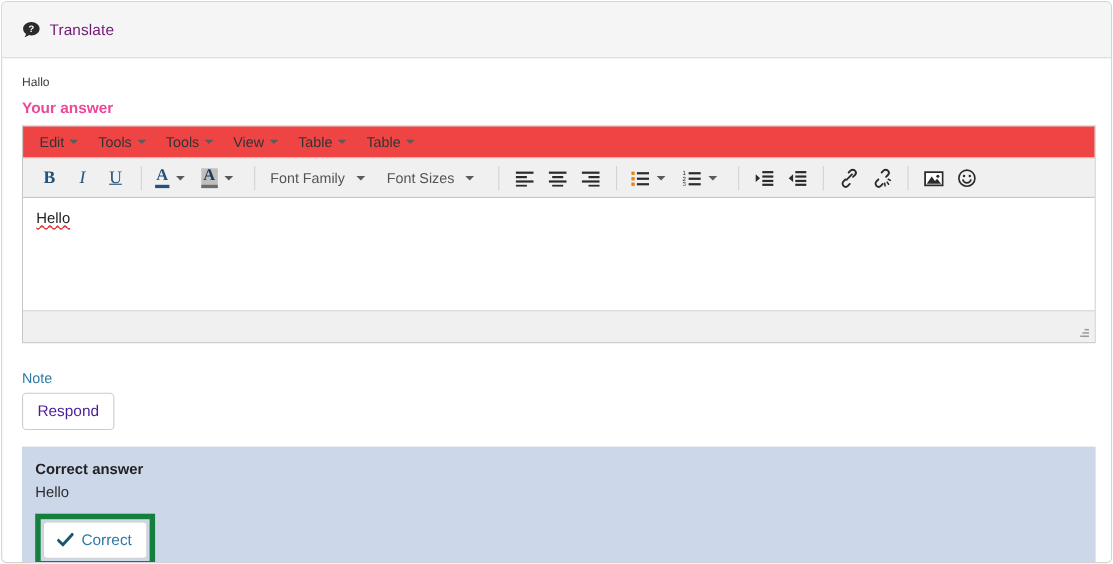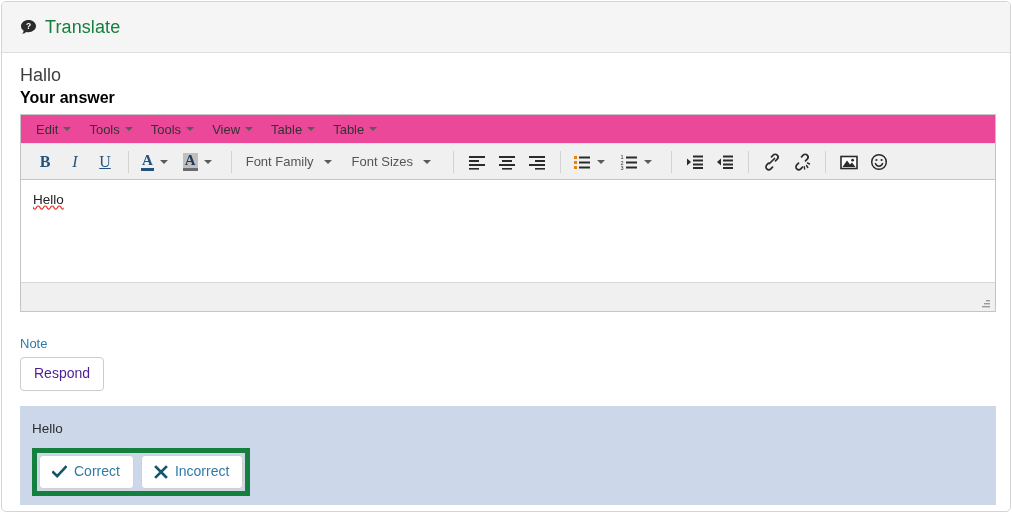--- a/index.html
+++ b/index.html
@@ -33,47 +33,47 @@
     padding: 0 18px;
   }
   .heading-icon {
     width: 17px; height: 17px;
     margin-right: 8px;
     display: inline-flex;
     align-items: center; justify-content: center;
     flex: none;
   }
   .heading-title {
-    font-size: 18px;
-    color: #15803d;
+    font-size: 14px;
+    color: #701a75;
     letter-spacing: 0.1px;
   }
   
   .panel-body { padding: 12px 18px 0 18px; }
   .prompt-text {
-    font-size: 18px;
+    font-size: 11px;
     color: #3d3d3d;
     line-height: 20px;
   }
   .field-label {
-    font-size: 16px;
+    font-size: 14px;
     font-weight: bold;
-    color: #000000;
+    color: #ec4899;
     line-height: 20px;
     margin-top: 3px;
     margin-bottom: 6px;
   }
   
   .editor {
     width: 976px;
     border: 1px solid #c5c5c5;
     background: #ffffff;
   }
   .mce-menubar {
-    background: #ec4899;
+    background: #ef4444;
     border-bottom: 1px solid #e2e2e2;
     height: 29px;
     display: flex;
     align-items: center;
     padding-left: 6px;
   }
   .mce-menu-item {
     font-size: 13px;
     color: #333;
     padding: 4px 9px;
@@ -476,37 +476,30 @@
           </span>
         </div>
       </div>
 
       
       <div class="note-label">Note</div>
       <div class="btn-respond">Respond</div>
 
       
       <div class="answer-panel">
+        <div class="answer-title">Correct answer</div>
         <div class="answer-text">Hello</div>
 
         <div class="highlight-box">
           <div class="btn-judge">
             <span class="jicon">
               <svg width="15" height="14" viewBox="0 0 15 14">
                 <path d="M1.2 7.3 L5.2 11.2 L13.6 2" fill="none" stroke="#16556e" stroke-width="2.6" stroke-linecap="square"></path>
               </svg>
             </span>
             <span>Correct</span>
           </div>
-          <div class="btn-judge">
-            <span class="jicon">
-              <svg width="14" height="14" viewBox="0 0 14 14">
-                <path d="M2 2 L12 12 M12 2 L2 12" fill="none" stroke="#16556e" stroke-width="2.6" stroke-linecap="square"></path>
-              </svg>
-            </span>
-            <span>Incorrect</span>
-          </div>
         </div>
       </div>
 
     </div>
   </div>
 </div>
 
 </body></html>

